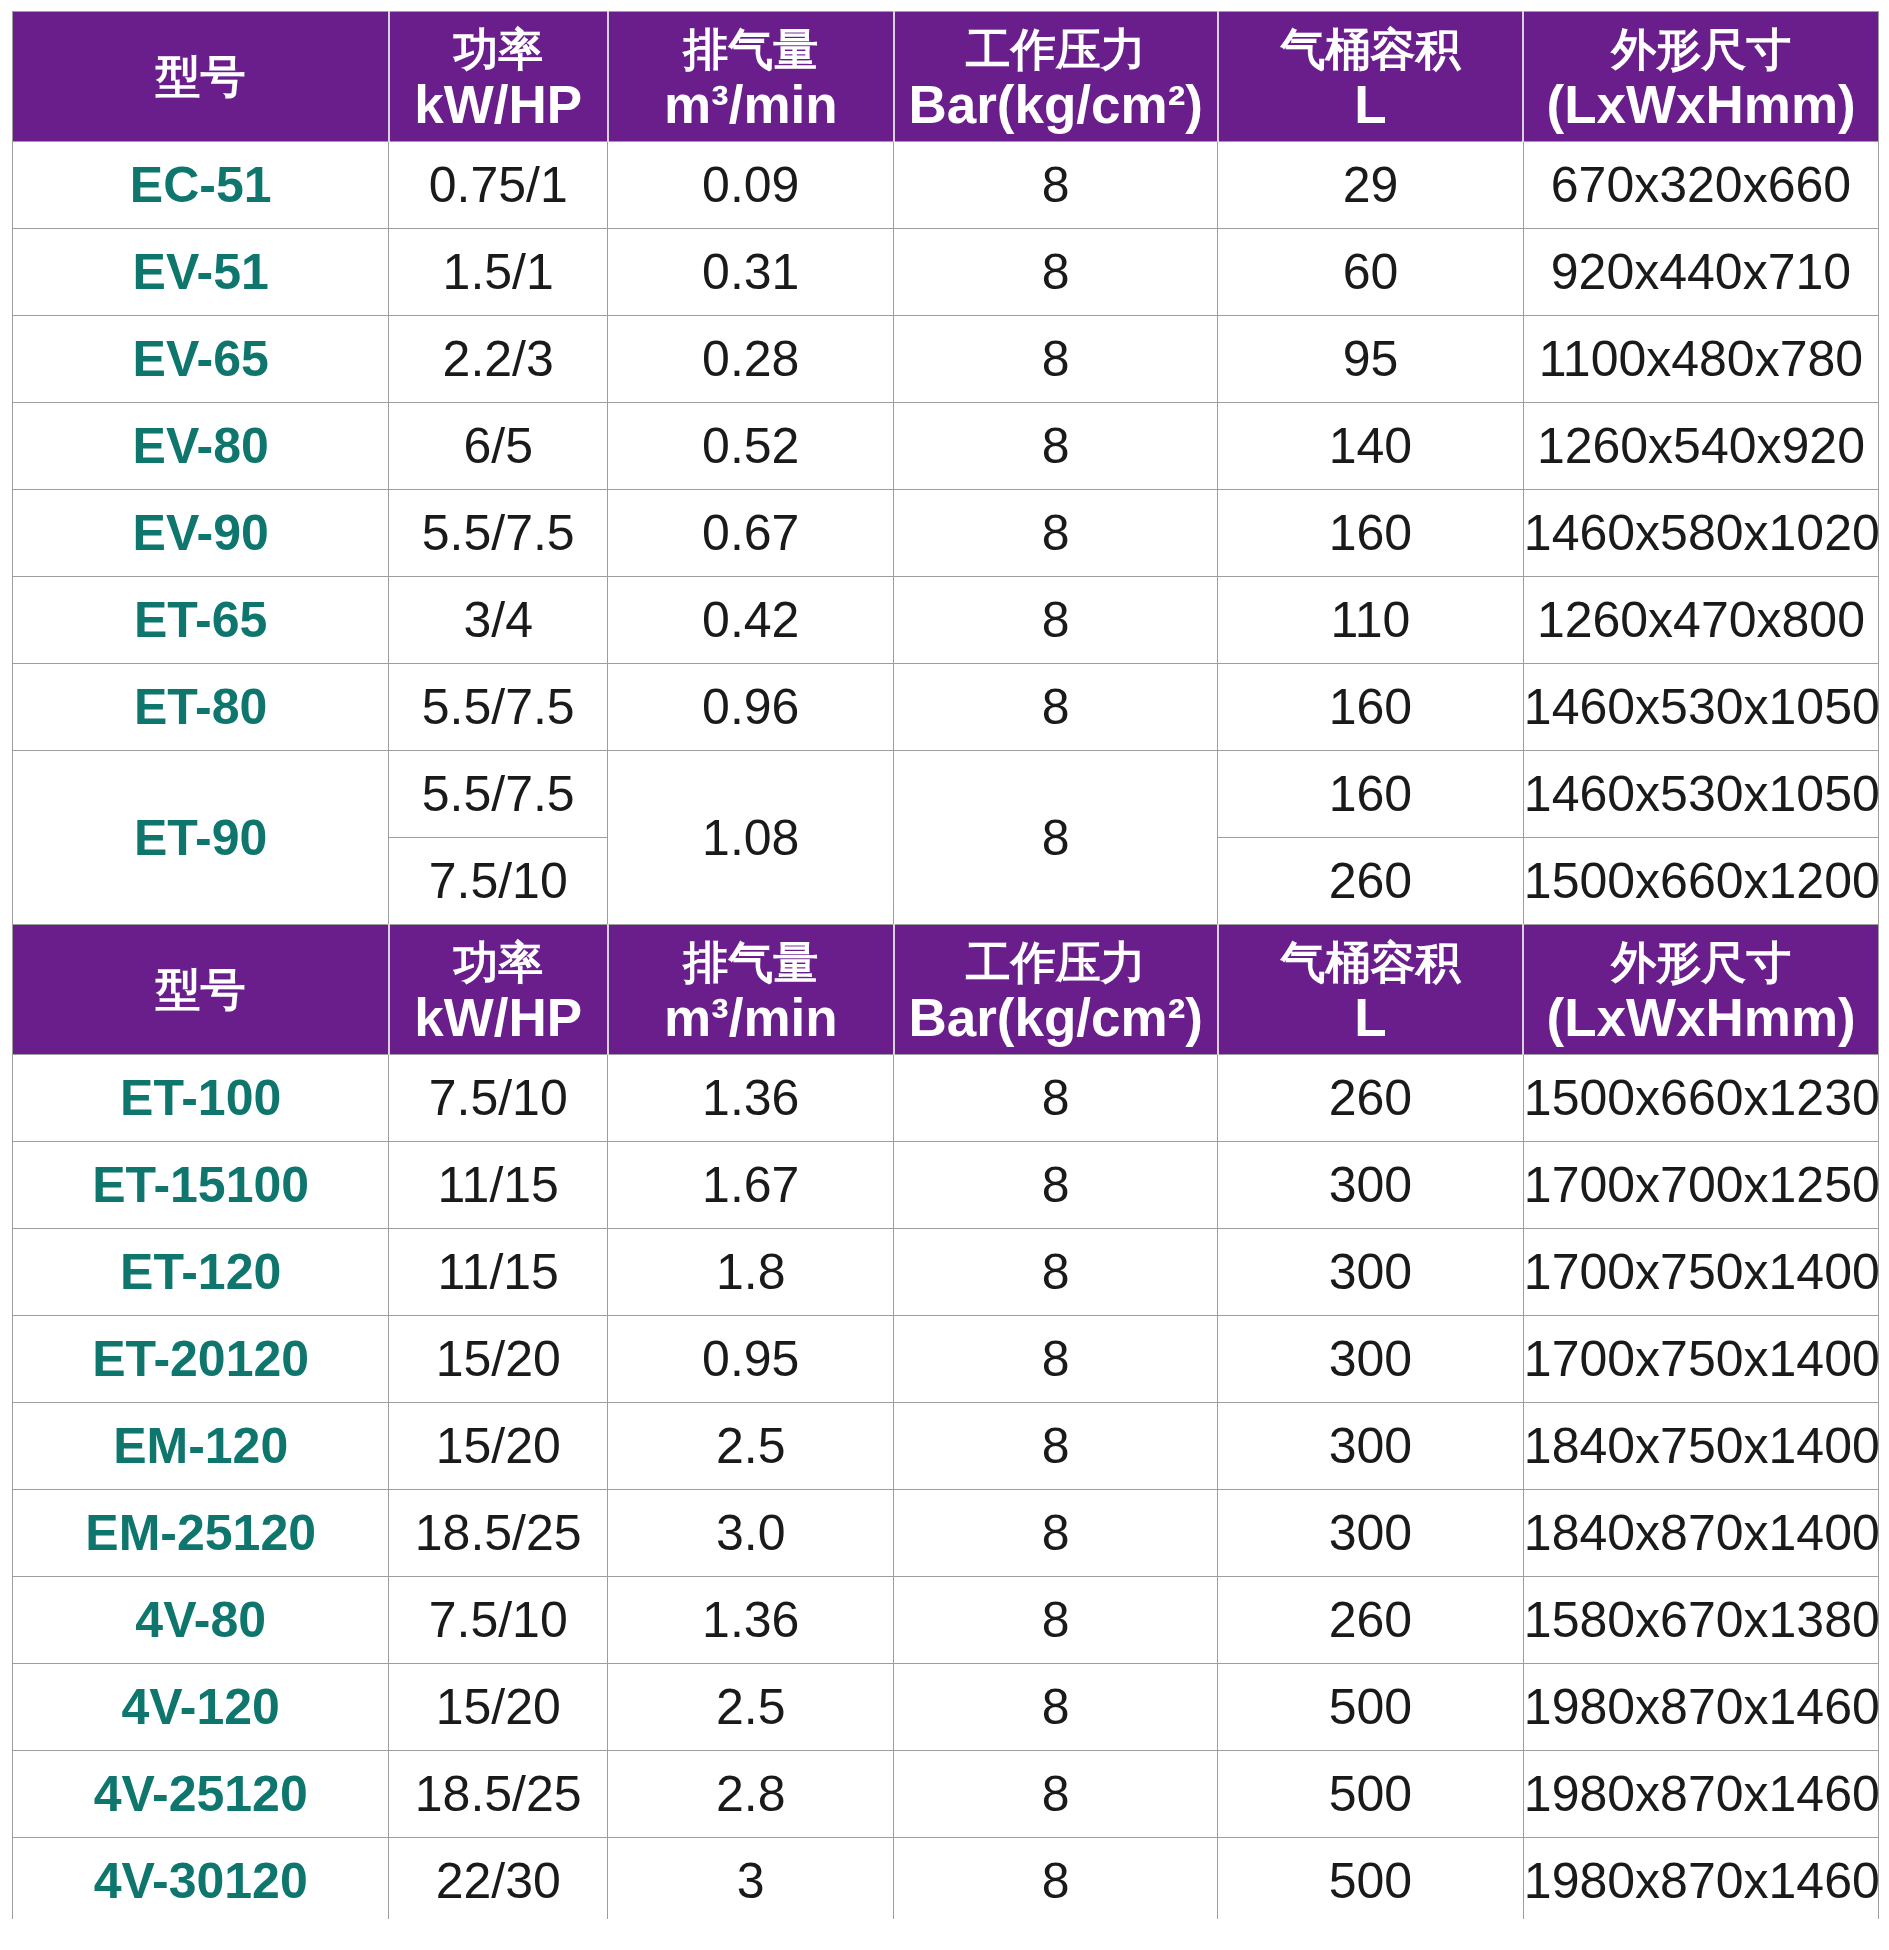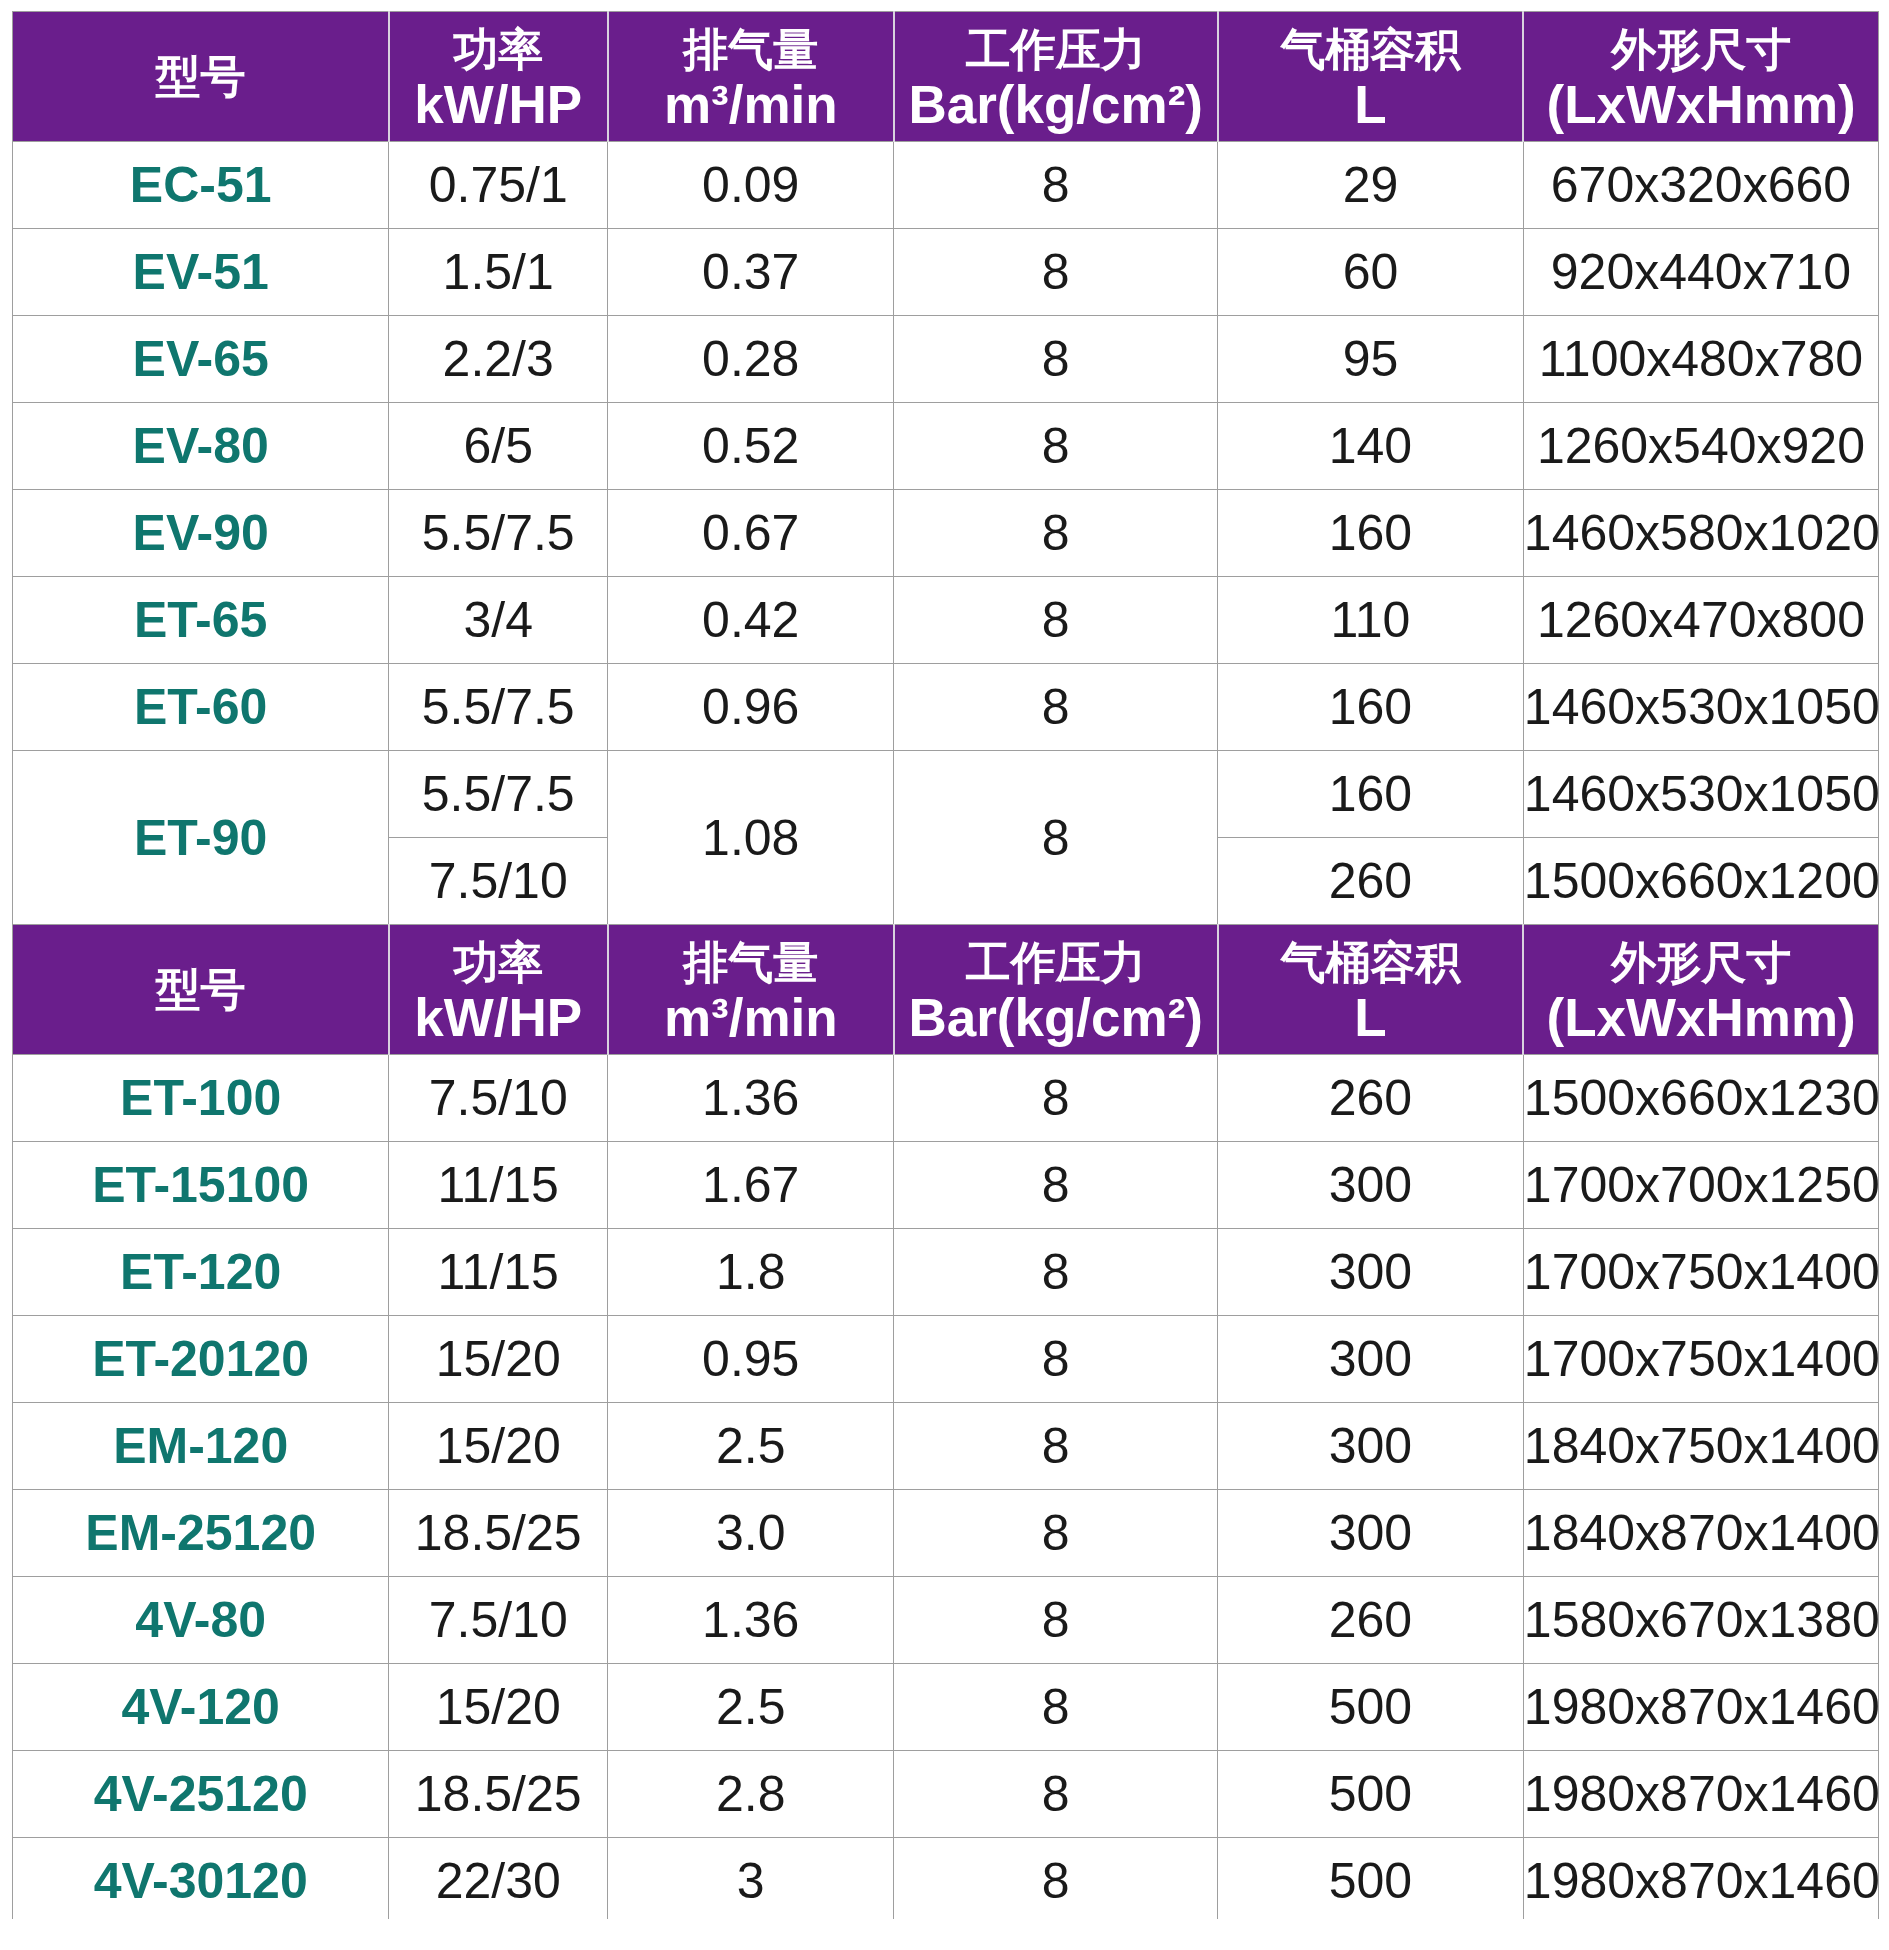--- a/index.html
+++ b/index.html
@@ -115,21 +115,21 @@
           <td class="cell model-cell">EC-51</td>
           <td class="cell">0.75/1</td>
           <td class="cell">0.09</td>
           <td class="cell">8</td>
           <td class="cell">29</td>
           <td class="cell">670x320x660</td>
         </tr>
         <tr class="body-row">
           <td class="cell model-cell">EV-51</td>
           <td class="cell">1.5/1</td>
-          <td class="cell">0.37</td>
+          <td class="cell">0.31</td>
           <td class="cell">8</td>
           <td class="cell">60</td>
           <td class="cell">920x440x710</td>
         </tr>
         <tr class="body-row">
           <td class="cell model-cell">EV-65</td>
           <td class="cell">2.2/3</td>
           <td class="cell">0.28</td>
           <td class="cell">8</td>
           <td class="cell">95</td>
@@ -153,21 +153,21 @@
         </tr>
         <tr class="body-row">
           <td class="cell model-cell">ET-65</td>
           <td class="cell">3/4</td>
           <td class="cell">0.42</td>
           <td class="cell">8</td>
           <td class="cell">110</td>
           <td class="cell">1260x470x800</td>
         </tr>
         <tr class="body-row">
-          <td class="cell model-cell">ET-60</td>
+          <td class="cell model-cell">ET-80</td>
           <td class="cell">5.5/7.5</td>
           <td class="cell">0.96</td>
           <td class="cell">8</td>
           <td class="cell">160</td>
           <td class="cell">1460x530x1050</td>
         </tr>
         <tr class="body-row">
           <td class="cell model-cell" rowspan="2">ET-90</td>
           <td class="cell">5.5/7.5</td>
           <td class="cell" rowspan="2">1.08</td>

